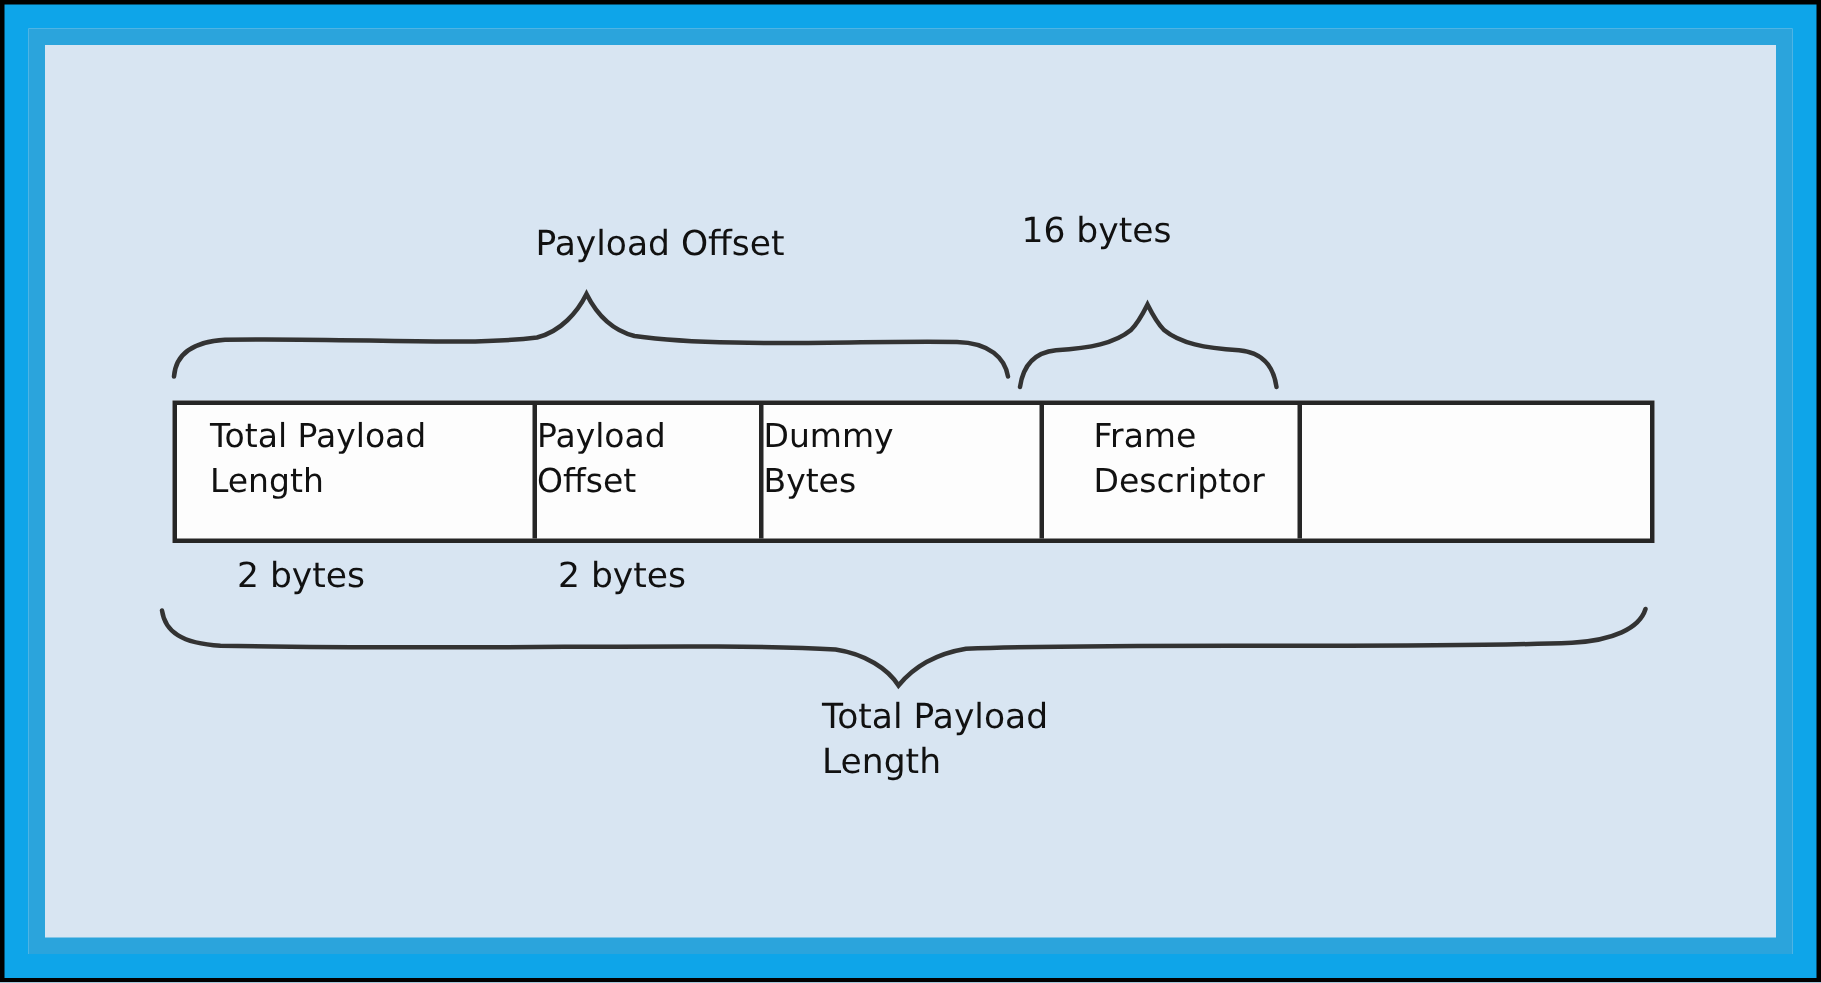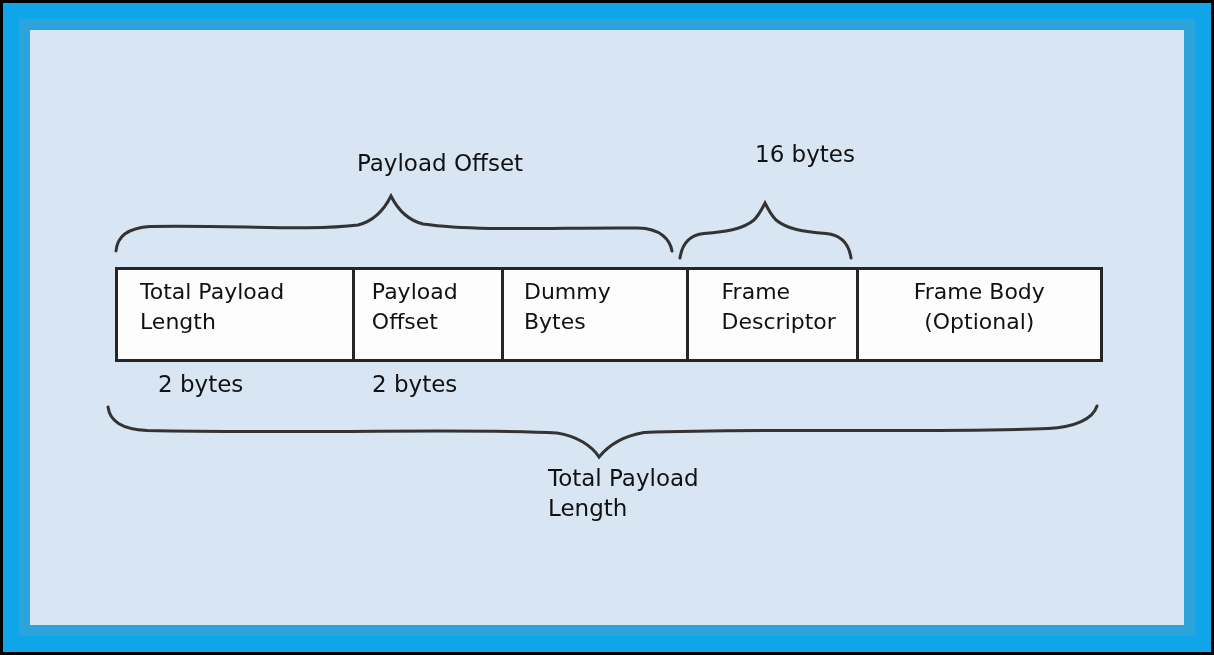--- a/index.html
+++ b/index.html
@@ -28,27 +28,27 @@
     position:absolute;left:115px;top:267px;width:988px;height:95px;
     display:flex;background:var(--box-fill);
     border:3px solid var(--box-border);box-sizing:border-box;
   }
   .field-box{
     box-sizing:border-box;font-size:22px;line-height:30px;
     white-space:pre-line;padding-top:7px;
   }
   .field-box.divider{border-right:3px solid var(--box-border);}
   .fb1{width:240px;padding-left:22px;}
-  .fb2{width:151px;padding-left:17px;}
-  .fb3{width:187px;padding-left:20px;}
+  .fb2{width:151px;padding-left:0;}
+  .fb3{width:187px;}
   .fb4{width:172px;padding-left:33px;}
   .fb5{width:245px;text-align:center;}
   .float-label{position:absolute;font-size:23px;line-height:30px;white-space:pre-line;}
   .lbl-payload-offset{left:340px;top:148px;width:200px;text-align:center;}
-  .lbl-16-bytes{left:705px;top:139px;width:200px;text-align:center;}
+  .lbl-16-bytes{left:681px;top:139px;width:200px;}
   .lbl-2bytes-1{left:158px;top:369px;}
   .lbl-2bytes-2{left:372px;top:369px;}
   .lbl-total-bottom{left:548px;top:463px;}
 </style>
 </head>
 <body>
 
 <div class="stage">
   <div class="accent-frame"></div>
   <div class="outer-border"></div>
@@ -80,22 +80,20 @@
 
   <div class="fields-row">
     <div class="field-box divider fb1">Total Payload
 Length</div>
     <div class="field-box divider fb2">Payload
 Offset</div>
     <div class="field-box divider fb3">Dummy
 Bytes</div>
     <div class="field-box divider fb4">Frame
 Descriptor</div>
-    <div class="field-box fb5">Frame Body
-(Optional)</div>
   </div>
 
   <div class="float-label lbl-2bytes-1">2 bytes</div>
 
   <div class="float-label lbl-2bytes-2">2 bytes</div>
 
   <div class="float-label lbl-total-bottom">Total Payload
 Length</div>
 </div>
 

